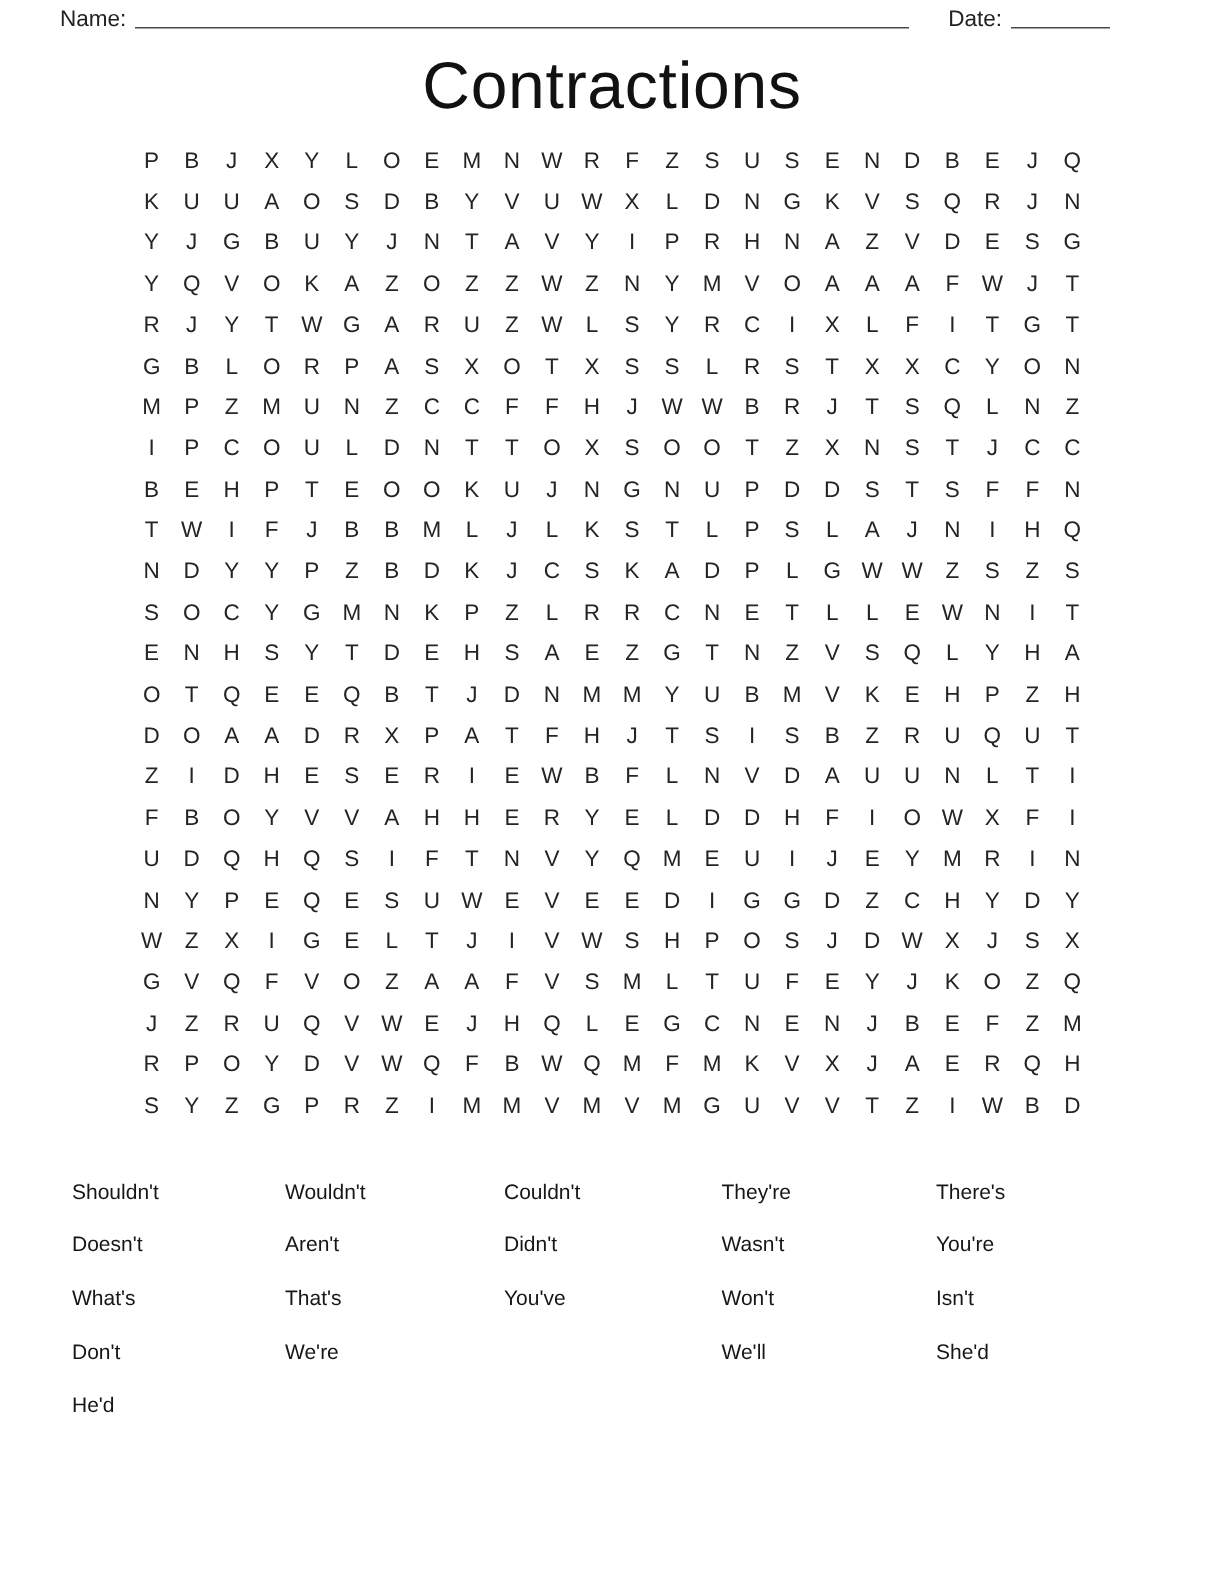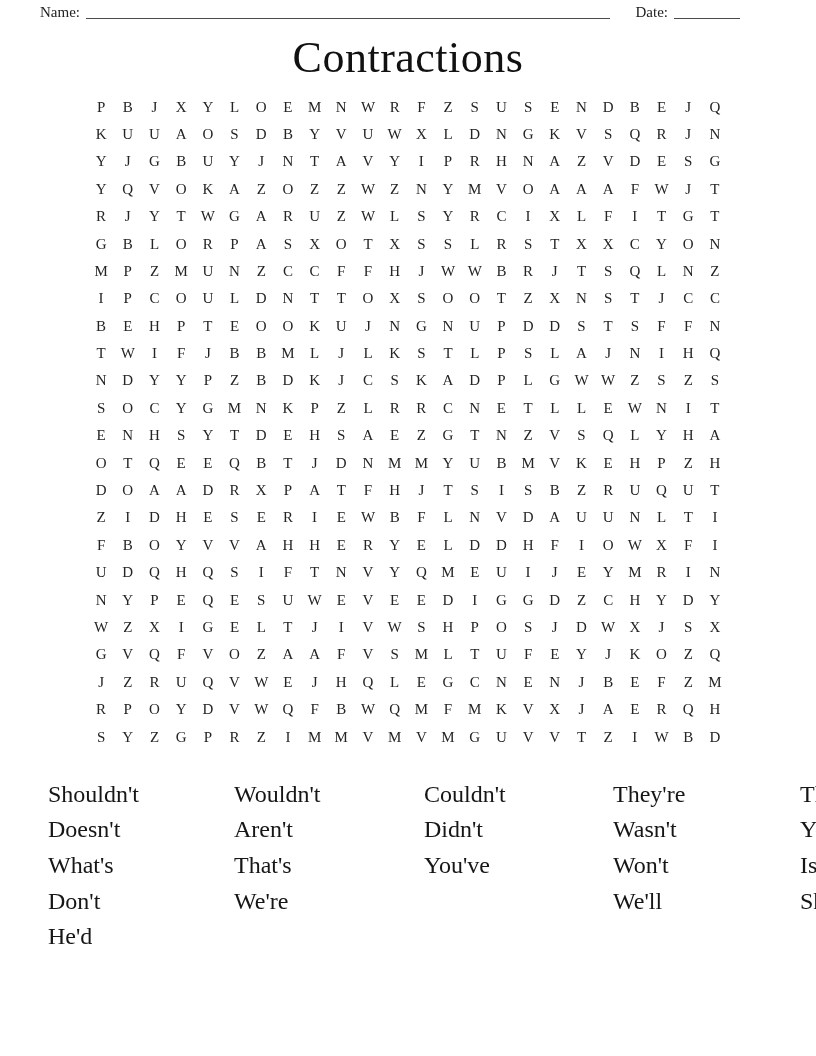--- a/index.html
+++ b/index.html
@@ -6,21 +6,21 @@
     margin: 0;
     padding: 0;
     background: #ffffff;
   }
   .page {
     position: relative;
     width: 816px;
     height: 1056px;
     background: #ffffff;
     color: #1f1f1f;
-    font-family: Liberation Serif, serif;
+    font-family: Liberation Sans, sans-serif;
     overflow: hidden;
     box-sizing: border-box;
   }
   .header {
     display: flex;
     align-items: flex-end;
     margin: 2px 76px 0 40px;
     font-size: 15px;
     color: #222222;
     height: 18px;
@@ -62,23 +62,22 @@
   .cell {
     display: flex;
     align-items: center;
     justify-content: center;
     line-height: 1;
   }
   .words {
     display: grid;
     grid-template-columns: 142px 146px 145px 143px auto;
     margin: 26px 0 0 48px;
-    font-size: 24px;
+    font-size: 14px;
     color: #161616;
-    gap: 44px;
   }
   .word {
     height: 35.6px;
     line-height: 35.6px;
     white-space: nowrap;
   }
 </style>
 </head>
 <body>
 

